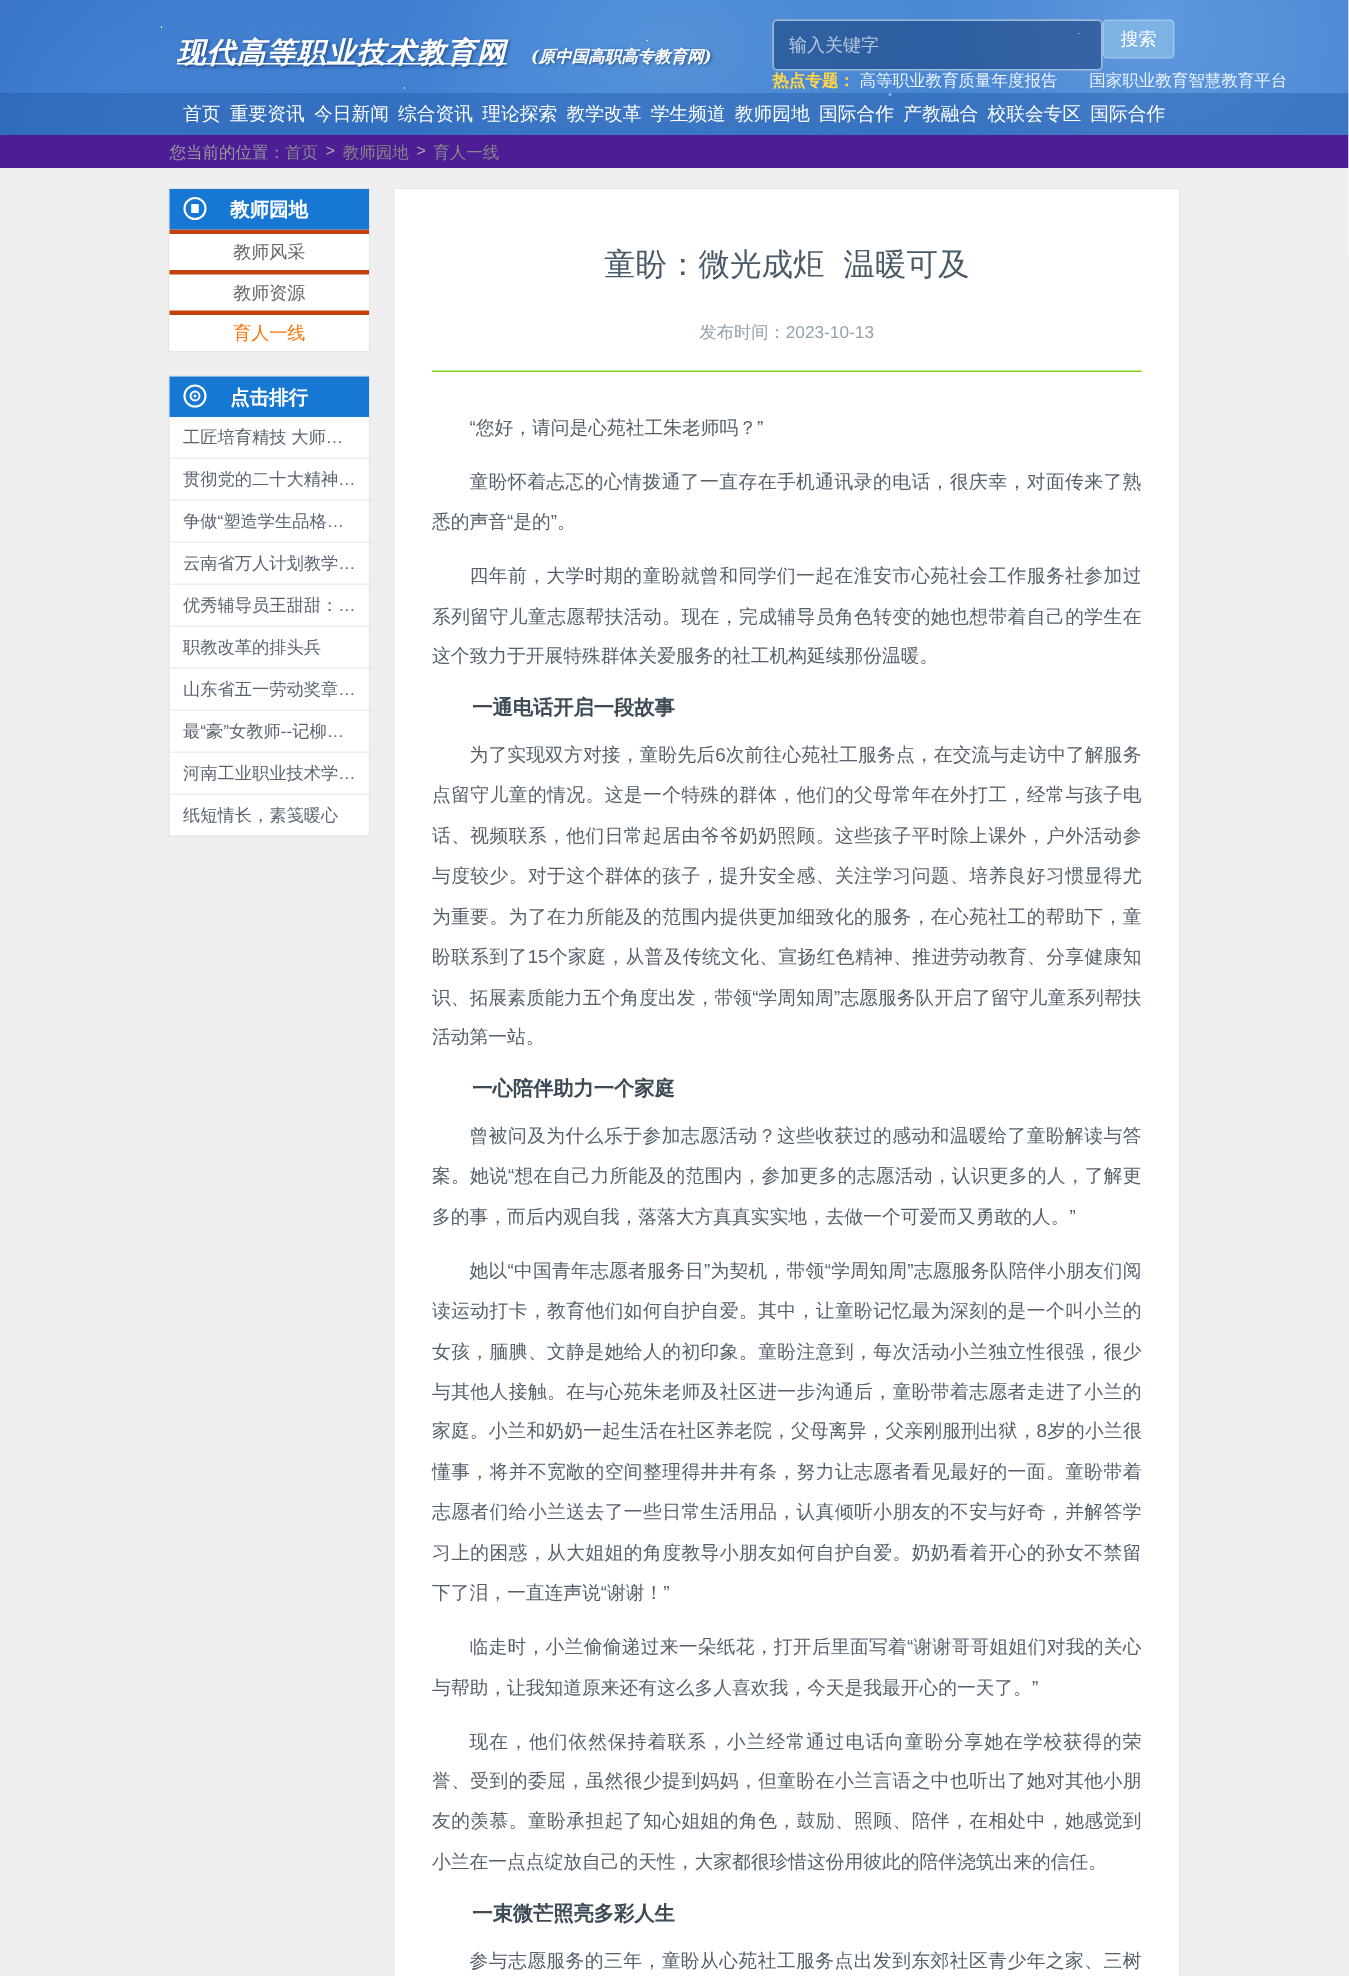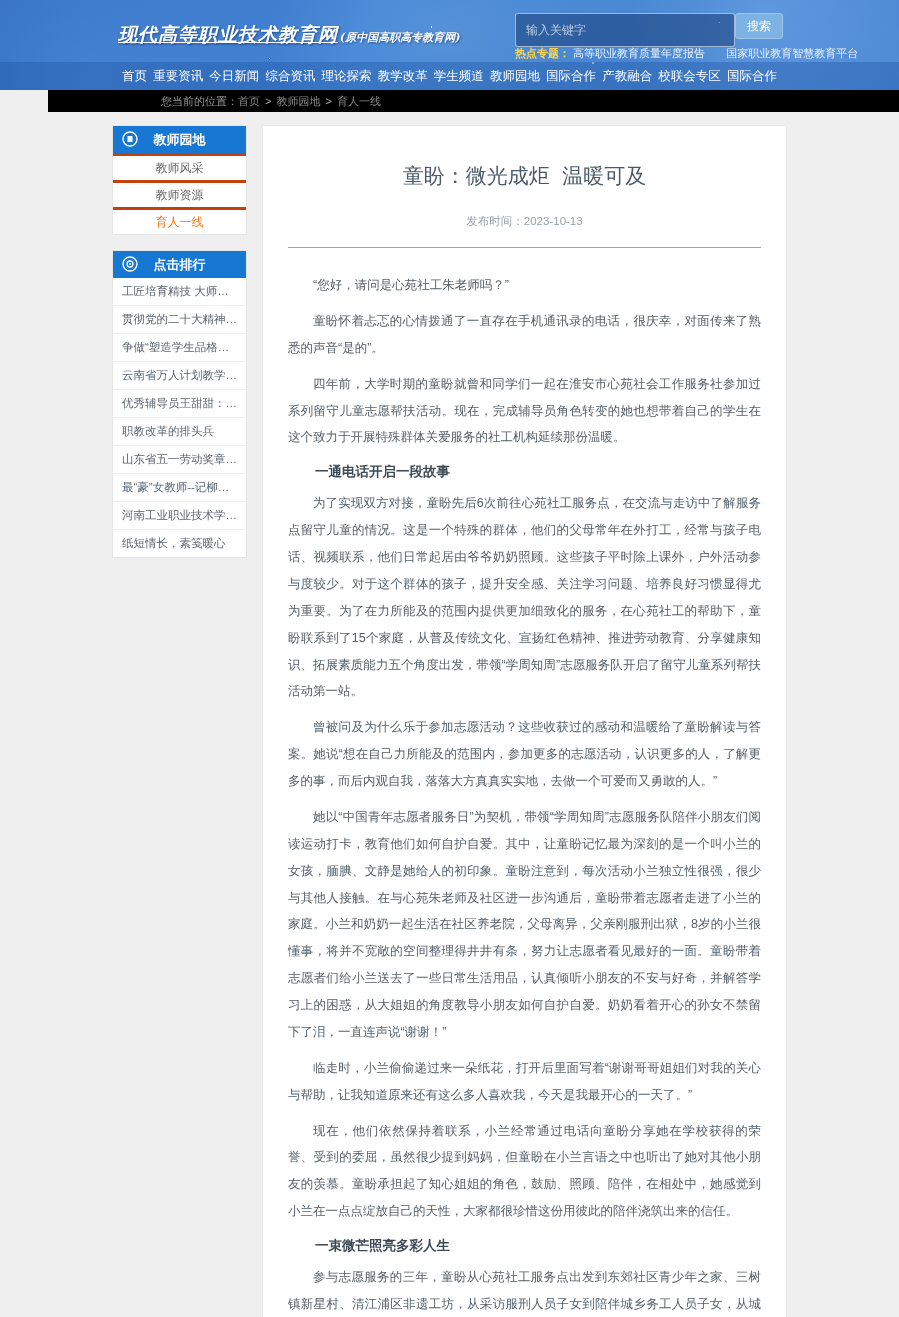--- a/index.html
+++ b/index.html
@@ -19,21 +19,21 @@
       radial-gradient(2px 2px at 66% 70%, rgba(255,255,255,.7) 50%, transparent 55%),
       radial-gradient(1px 1px at 80% 25%, rgba(255,255,255,.9) 50%, transparent 55%),
       radial-gradient(1px 1px at 92% 55%, rgba(255,255,255,.8) 50%, transparent 55%),
       radial-gradient(circle at 85% 15%, rgba(150,200,255,.45), transparent 40%),
       radial-gradient(circle at 10% 85%, rgba(90,150,230,.5), transparent 45%),
       radial-gradient(circle at 50% 40%, rgba(170,215,255,.25), transparent 40%),
       linear-gradient(115deg,#2964b6 0%,#3d7fd0 40%,#2e6fc2 75%,#3a78c9 100%);
   }
   .logo { position:absolute; left:118px; top:22px; color:#fff; cursor:pointer; white-space:nowrap; }
   .logo .logo-main { font:italic 700 19px "DejaVu Serif",serif; letter-spacing:1px; text-shadow:1px 1px 2px rgba(0,30,80,.5);text-decoration:underline; }
-  .logo .logo-sub  { font:italic 700 11px "DejaVu Serif",serif; margin-left:2px; text-shadow:1px 1px 2px rgba(0,30,80,.5); }
+  .logo .logo-sub  { font:italic 700 11px "DejaVu Serif",serif; margin-left:16px; text-shadow:1px 1px 2px rgba(0,30,80,.5); }
   .search-zone { position:absolute; left:515px; top:13px; display:flex; }
   .search-input {
     width:220px; height:22px; padding:16px 10px;
     background:rgba(10,45,100,.45); border:1px solid rgba(255,255,255,.55); border-radius:3px;
     color:#fff; font-size:12px; outline:none;
   }
   .search-input::placeholder { color:rgba(255,255,255,.65); }
   .search-btn {
     width:48px; height:26px; 
     background:#7db2e4; border:1px solid #9cc5ec; border-radius:3px;
@@ -43,21 +43,21 @@
   .hot-label { color:#ffd54a; font-weight:bold; }
   .hot-link { color:#eaf3ff; margin-right:18px; cursor:pointer; text-decoration:none; }
   .main-nav {
     position:absolute; left:0; right:0; bottom:0; height:28px;
     background:rgba(25,80,160,.35);
     display:flex; align-items:center; justify-content:space-between;
     padding:0 122px;
   }
   .nav-item { color:#fff; font-size:12.5px; cursor:pointer; white-space:nowrap; }
   
-  .breadcrumb-bar { height:22px; background:#000000; display:flex; align-items:center; padding-left:113px; font-size:11px; color:#999;margin-left:48px; }
+  .breadcrumb-bar { height:22px; background:#4c1d95; display:flex; align-items:center; padding-left:113px; font-size:11px; color:#999; }
   .breadcrumb-bar .crumb { color:#888; cursor:pointer; }
   .breadcrumb-bar .sep { margin:0 5px; color:#aaa; }
   
   .main-wrap { width:675px; margin:13px auto 0; display:flex; gap:15px; align-items:flex-start; }
   .sidebar { width:135px; flex:0 0 135px; }
   .side-box { background:#fff; margin-bottom:15px; border:1px solid #e5e5e5; }
   .side-box-header {
     position:relative; height:27px; background:#1778d3; color:#fff;
     display:flex; align-items:center; justify-content:center;
     font-size:13px; font-weight:bold;
@@ -163,20 +163,21 @@
     <h1 class="article-title">童盼：微光成炬 温暖可及</h1>
     <div class="article-meta">
       <span>发布时间：</span><span>2023-10-13</span>
     </div>
 
     <p class="para">“您好，请问是心苑社工朱老师吗？”</p>
     <p class="para">童盼怀着忐忑的心情拨通了一直存在手机通讯录的电话，很庆幸，对面传来了熟悉的声音“是的”。</p>
     <p class="para">四年前，大学时期的童盼就曾和同学们一起在淮安市心苑社会工作服务社参加过系列留守儿童志愿帮扶活动。现在，完成辅导员角色转变的她也想带着自己的学生在这个致力于开展特殊群体关爱服务的社工机构延续那份温暖。</p>
     <h3 class="sec-head">一通电话开启一段故事</h3>
     <p class="para">为了实现双方对接，童盼先后6次前往心苑社工服务点，在交流与走访中了解服务点留守儿童的情况。这是一个特殊的群体，他们的父母常年在外打工，经常与孩子电话、视频联系，他们日常起居由爷爷奶奶照顾。这些孩子平时除上课外，户外活动参与度较少。对于这个群体的孩子，提升安全感、关注学习问题、培养良好习惯显得尤为重要。为了在力所能及的范围内提供更加细致化的服务，在心苑社工的帮助下，童盼联系到了15个家庭，从普及传统文化、宣扬红色精神、推进劳动教育、分享健康知识、拓展素质能力五个角度出发，带领“学周知周”志愿服务队开启了留守儿童系列帮扶活动第一站。</p>
+    <h3 class="sec-head">一心陪伴助力一个家庭</h3>
     <p class="para">曾被问及为什么乐于参加志愿活动？这些收获过的感动和温暖给了童盼解读与答案。她说“想在自己力所能及的范围内，参加更多的志愿活动，认识更多的人，了解更多的事，而后内观自我，落落大方真真实实地，去做一个可爱而又勇敢的人。”</p>
     <p class="para">她以“中国青年志愿者服务日”为契机，带领“学周知周”志愿服务队陪伴小朋友们阅读运动打卡，教育他们如何自护自爱。其中，让童盼记忆最为深刻的是一个叫小兰的女孩，腼腆、文静是她给人的初印象。童盼注意到，每次活动小兰独立性很强，很少与其他人接触。在与心苑朱老师及社区进一步沟通后，童盼带着志愿者走进了小兰的家庭。小兰和奶奶一起生活在社区养老院，父母离异，父亲刚服刑出狱，8岁的小兰很懂事，将并不宽敞的空间整理得井井有条，努力让志愿者看见最好的一面。童盼带着志愿者们给小兰送去了一些日常生活用品，认真倾听小朋友的不安与好奇，并解答学习上的困惑，从大姐姐的角度教导小朋友如何自护自爱。奶奶看着开心的孙女不禁留下了泪，一直连声说“谢谢！”</p>
     <p class="para">临走时，小兰偷偷递过来一朵纸花，打开后里面写着“谢谢哥哥姐姐们对我的关心与帮助，让我知道原来还有这么多人喜欢我，今天是我最开心的一天了。”</p>
     <p class="para">现在，他们依然保持着联系，小兰经常通过电话向童盼分享她在学校获得的荣誉、受到的委屈，虽然很少提到妈妈，但童盼在小兰言语之中也听出了她对其他小朋友的羡慕。童盼承担起了知心姐姐的角色，鼓励、照顾、陪伴，在相处中，她感觉到小兰在一点点绽放自己的天性，大家都很珍惜这份用彼此的陪伴浇筑出来的信任。</p>
     <h3 class="sec-head">一束微芒照亮多彩人生</h3>
     <p class="para">参与志愿服务的三年，童盼从心苑社工服务点出发到东郊社区青少年之家、三树镇新星村、清江浦区非遗工坊，从采访服刑人员子女到陪伴城乡务工人员子女，从城市的社区服务点到乡村的留守儿童家庭，带领志愿者们从社会的各个角落感悟青年的责任。</p>
 
   </div>
 
 </div>

